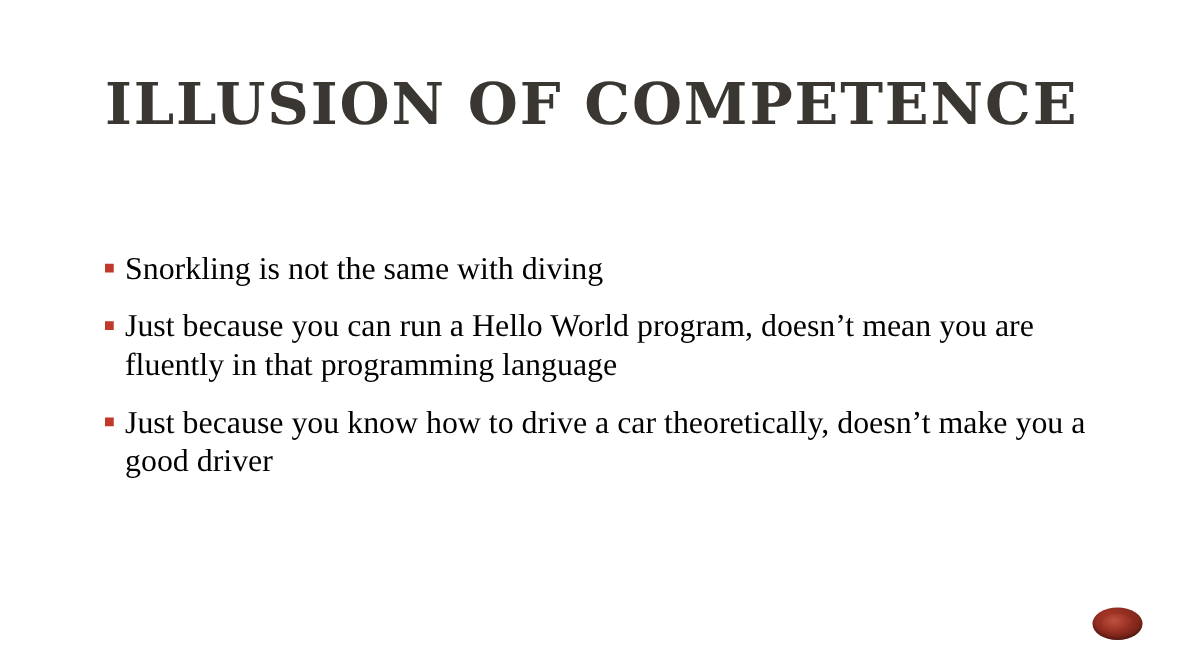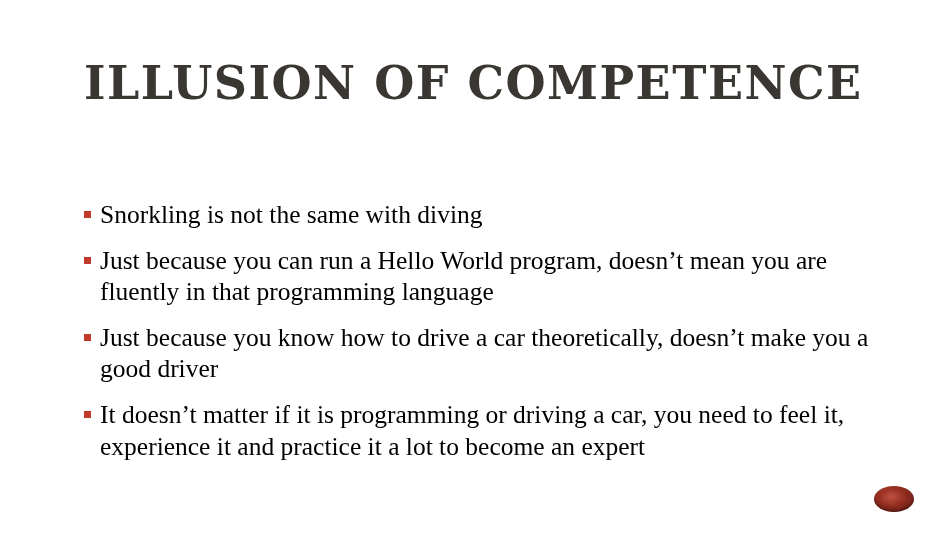--- a/index.html
+++ b/index.html
@@ -116,24 +116,20 @@
     <div class="bullet-row">
       <span class="bullet-marker"></span>
       <span class="bullet-text">Just because you can run a Hello World program, doesn’t mean you are fluently in that programming language</span>
     </div>
 
     <div class="bullet-row">
       <span class="bullet-marker"></span>
       <span class="bullet-text">Just because you know how to drive a car theoretically, doesn’t make you a good driver</span>
     </div>
 
-    <div class="bullet-row">
-      <span class="bullet-marker"></span>
-      <span class="bullet-text">It doesn’t matter if it is programming or driving a car, you need to feel it, experience it and practice it a lot to become an expert</span>
-    </div>
 
   </div>
 
   <div class="seal">
     <div class="seal-outer"></div>
     <div class="seal-inner"></div>
     <div class="seal-label"></div>
   </div>
 
 </div>

